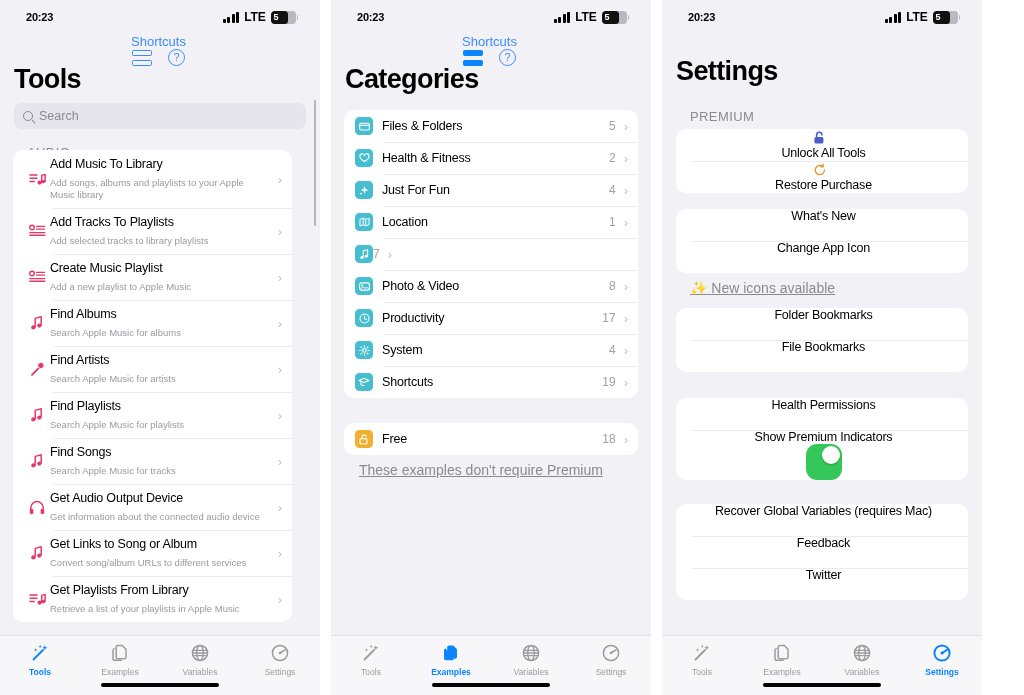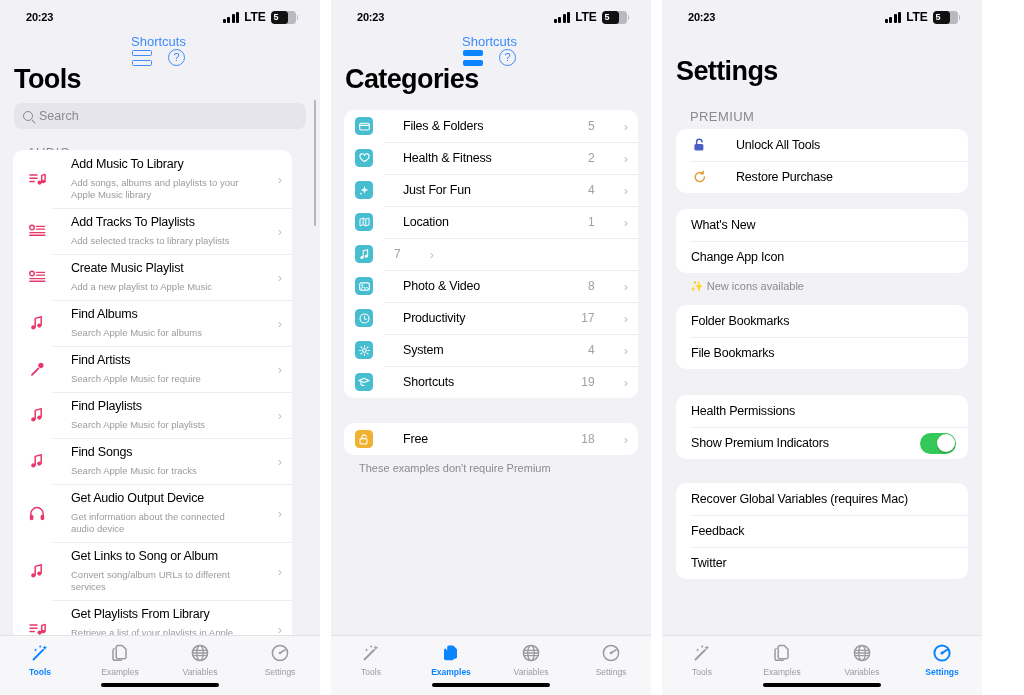--- a/index.html
+++ b/index.html
@@ -71,28 +71,28 @@
                border-radius:50%; position:relative; flex:0 0 auto;}
   .search-glass::after { content:""; position:absolute; right:-3px; bottom:-2px;
                width:4.5px; height:1.4px; background:#8a8a8f;
                transform:rotate(45deg); }
   .search-ph { font-size:12.5px; color:#8a8a8f; }
 
   
   .sect-header { font-size:13px; color:#8a8a8f; letter-spacing:0.4px;
                  padding:16px 0 5px 27px; }
   .sect-header.premium { padding:16px 0 5px 28px; }
-  .sect-footer { font-size:11px; color:#8a8a8f; padding:7px 0 0 28px; }
+  .sect-footer { font-size:14px; color:#8a8a8f; padding:7px 0 0 28px;text-decoration:underline; }
   .sect-footer.icons { padding-left:28px; }
 
   
   .card { background:#fff; border-radius:10px; margin:0 13px; overflow:hidden; }
   #phone3 .card { margin:0 14px; }
   .row { display:flex; align-items:center; min-height:32px;
-         padding:0 10px 0 11px; position:relative;gap:21px; }
+         padding:0 10px 0 11px; position:relative; }
   .row + .row::before { content:""; position:absolute; left:40px; right:0; top:0;
          height:1px; background:#ececf0; }
 
   
   .toolrow { padding:7px 10px 7px 11px; }
   .toolrow .tl-icon { width:26px; flex:0 0 26px; display:flex;
          align-items:center; justify-content:center; color:#e8376a; }
   .toolrow .tl-text { flex:1; min-width:0; padding-right:4px;}
   .tl-title { font-size:12.5px; color:#000; line-height:15px; letter-spacing:-0.2px;}
   .tl-sub { font-size:9.5px; color:#9a9aa0; line-height:12px; margin-top:5px; }
@@ -102,21 +102,21 @@
   .catrow { min-height:32px; }
   .cat-icon { width:18px; height:18px; border-radius:4.5px; background:#47bdd0;
          display:flex; align-items:center; justify-content:center;
          flex:0 0 18px; color:#fff; }
   .cat-icon.free { background:#f0b030; }
   .cat-label { font-size:12.5px; color:#000; margin-left:9px; flex:1;
          letter-spacing:-0.2px;}
   .cat-count { font-size:12px; color:#a0a0a6; margin-right:5px; }
 
   
-  .setrow { min-height:32px; padding:0 12px 0 15px; }
+  .setrow { min-height:32px; padding:0 12px 0 15px;flex-direction:column; }
   .setrow + .setrow::before { left:15px; }
   .set-icon { width:17px; flex:0 0 17px; display:flex; align-items:center;
          justify-content:center; margin-right:7px; }
   .set-label { font-size:12.5px; color:#000; flex:1; letter-spacing:-0.2px;}
   .toggle { width:36px; height:21px; border-radius:11px; background:#34c759;
          position:relative; flex:0 0 36px; }
   .toggle .knob { position:absolute; top:1.5px; right:1.5px; width:18px;
          height:18px; border-radius:50%; background:#fff;
          box-shadow:0 1px 2px rgba(0,0,0,.25); }
 
@@ -254,21 +254,21 @@
 
         <div class="row toolrow">
           <div class="tl-icon">
             <svg width="15" height="15" viewBox="0 0 15 15" fill="none">
               <rect x="8.3" y="0.8" width="5.2" height="5.2" rx="2.6" transform="rotate(45 10.9 3.4)" fill="#e8376a"></rect>
               <path d="M8.4 6.4L2 12.8" stroke="#e8376a" stroke-width="1.9" stroke-linecap="round"></path>
             </svg>
           </div>
           <div class="tl-text">
             <div class="tl-title">Find Artists</div>
-            <div class="tl-sub">Search Apple Music for require</div>
+            <div class="tl-sub">Search Apple Music for artists</div>
           </div>
           <div class="chev">›</div>
         </div>
 
         <div class="row toolrow">
           <div class="tl-icon">
             <svg width="12" height="15" viewBox="0 0 12 15" fill="none">
               <path d="M4.2 11V2.4l6-1.6V9" stroke="#e8376a" stroke-width="1.5" stroke-linecap="round" stroke-linejoin="round"></path>
               <circle cx="2.3" cy="11.4" r="2.1" fill="#e8376a"></circle>
               <circle cx="8.3" cy="9.6" r="2.1" fill="#e8376a"></circle>

